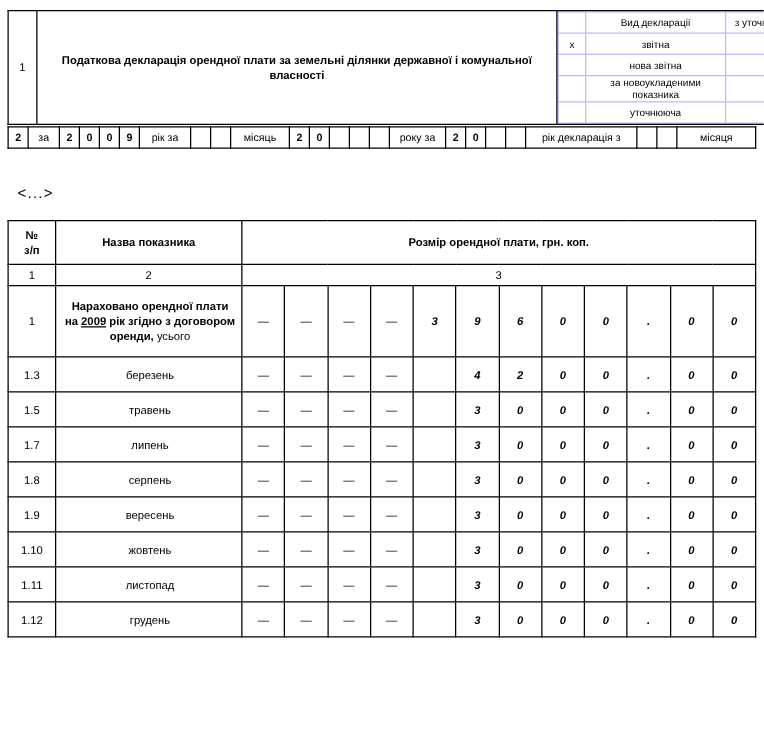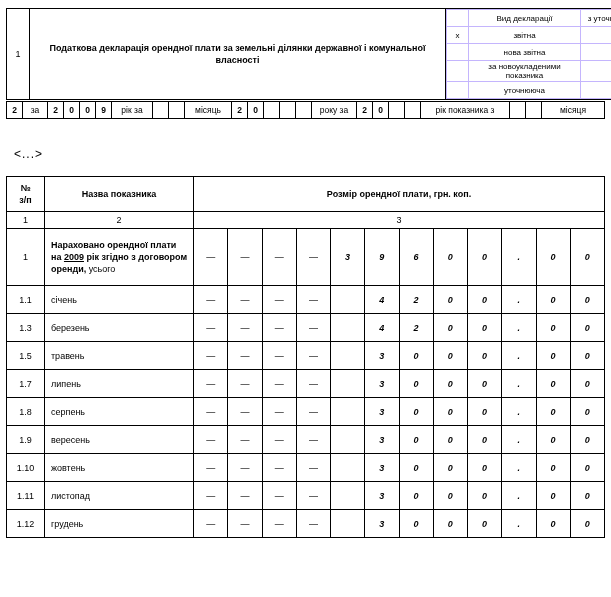--- a/index.html
+++ b/index.html
@@ -121,21 +121,21 @@
   .col-name { width: 148px; }
   .digit { width: 34.5px; font-weight: bold; font-style: italic; font-size: 11px; }
   .th-main {
     font-weight: bold;
     font-size: 9.5px;
     height: 34px;
     line-height: 12px;
   }
   .row-nums td { height: 16px; font-size: 9px; }
   .name-cell {
-    text-align: left;
+    text-align: center;
     padding: 2px 4px 2px 6px;
     font-size: 9px;
   }
   .name-bold {
     font-weight: bold;
     line-height: 12px;
   }
   .name-bold .uline { text-decoration: underline; }
   .name-bold .reg { font-weight: normal; }
   .row-tall td { height: 52px; }
@@ -207,21 +207,21 @@
         <td class="cellbox">2</td>
         <td class="cellbox">0</td>
         <td class="cellbox"></td>
         <td class="cellbox"></td>
         <td class="cellbox"></td>
         <td style="width:44px" class="lbl">року за</td>
         <td class="cellbox">2</td>
         <td class="cellbox">0</td>
         <td class="cellbox"></td>
         <td class="cellbox"></td>
-        <td style="width:88px" class="lbl">рік показника з</td>
+        <td style="width:88px" class="lbl">рік декларація з</td>
         <td class="cellbox"></td>
         <td class="cellbox"></td>
         <td class="lbl">місяця</td>
       </tr>
     </tbody>
       </table>
   </div>
 
   <div class="ellipsis">&lt;...&gt;</div>
 
@@ -255,36 +255,20 @@
         <td class="digit">3</td>
         <td class="digit">9</td>
         <td class="digit">6</td>
         <td class="digit">0</td>
         <td class="digit">0</td>
         <td class="digit">.</td>
         <td class="digit">0</td>
         <td class="digit">0</td>
       </tr>
 
-      <tr class="row-std">
-        <td class="np-cell">1.1</td>
-        <td class="name-cell">січень</td>
-        <td class="digit dash">—</td>
-        <td class="digit dash">—</td>
-        <td class="digit dash">—</td>
-        <td class="digit dash">—</td>
-        <td class="digit"></td>
-        <td class="digit">4</td>
-        <td class="digit">2</td>
-        <td class="digit">0</td>
-        <td class="digit">0</td>
-        <td class="digit">.</td>
-        <td class="digit">0</td>
-        <td class="digit">0</td>
-      </tr>
 
 
       <tr class="row-std">
         <td class="np-cell">1.3</td>
         <td class="name-cell">березень</td>
         <td class="digit dash">—</td>
         <td class="digit dash">—</td>
         <td class="digit dash">—</td>
         <td class="digit dash">—</td>
         <td class="digit"></td>

